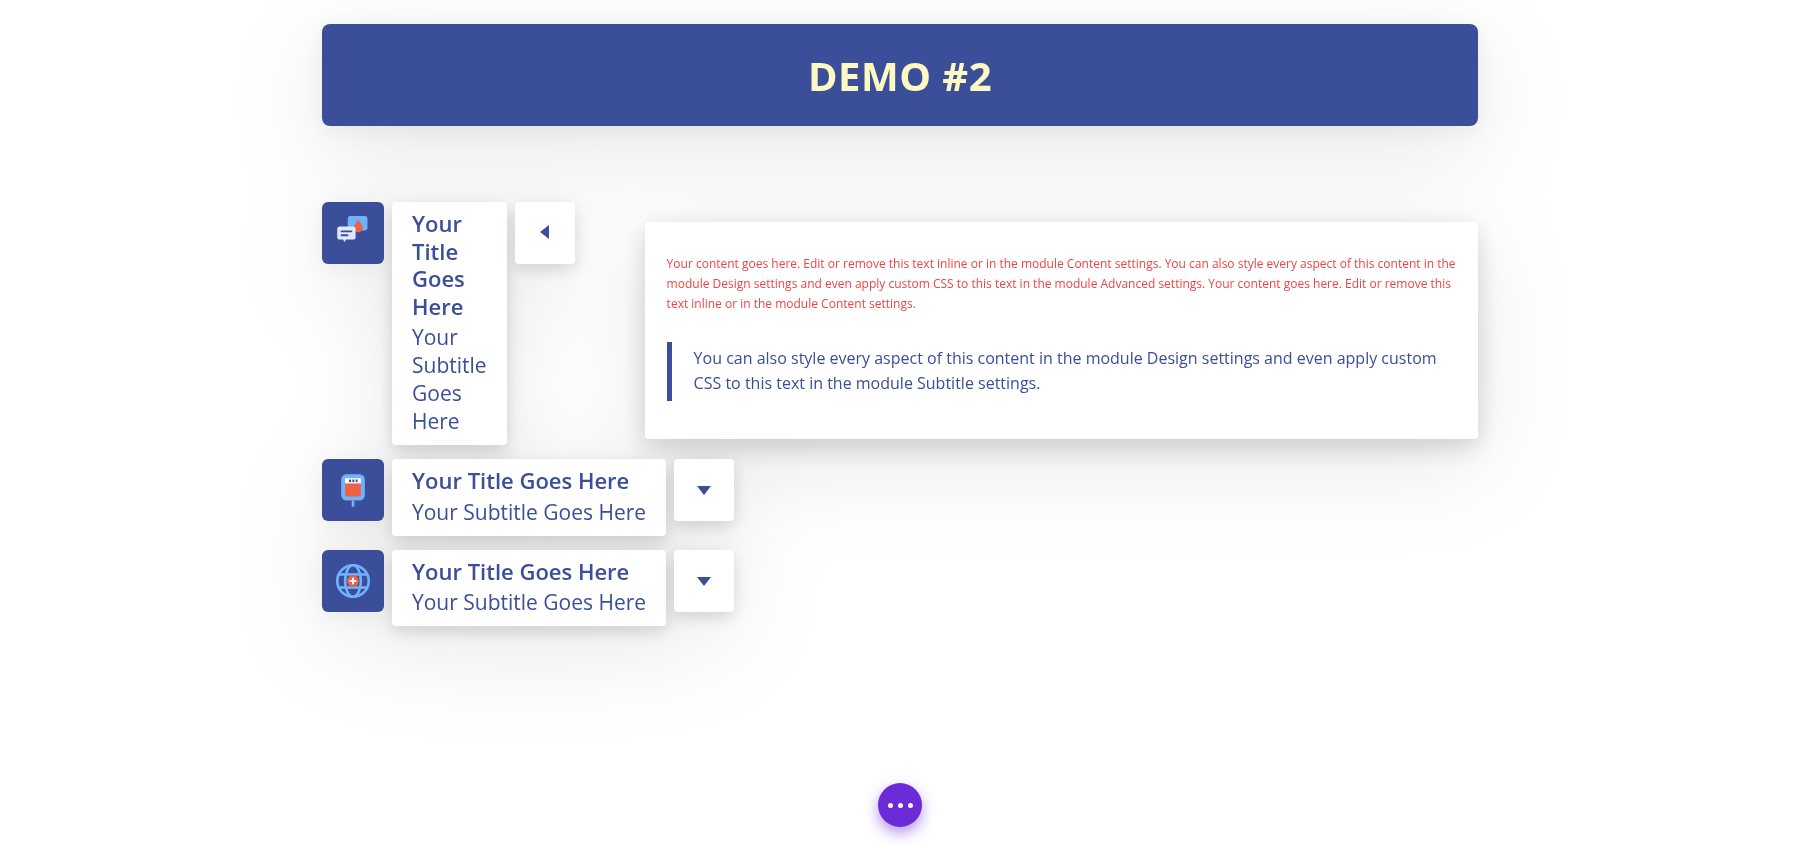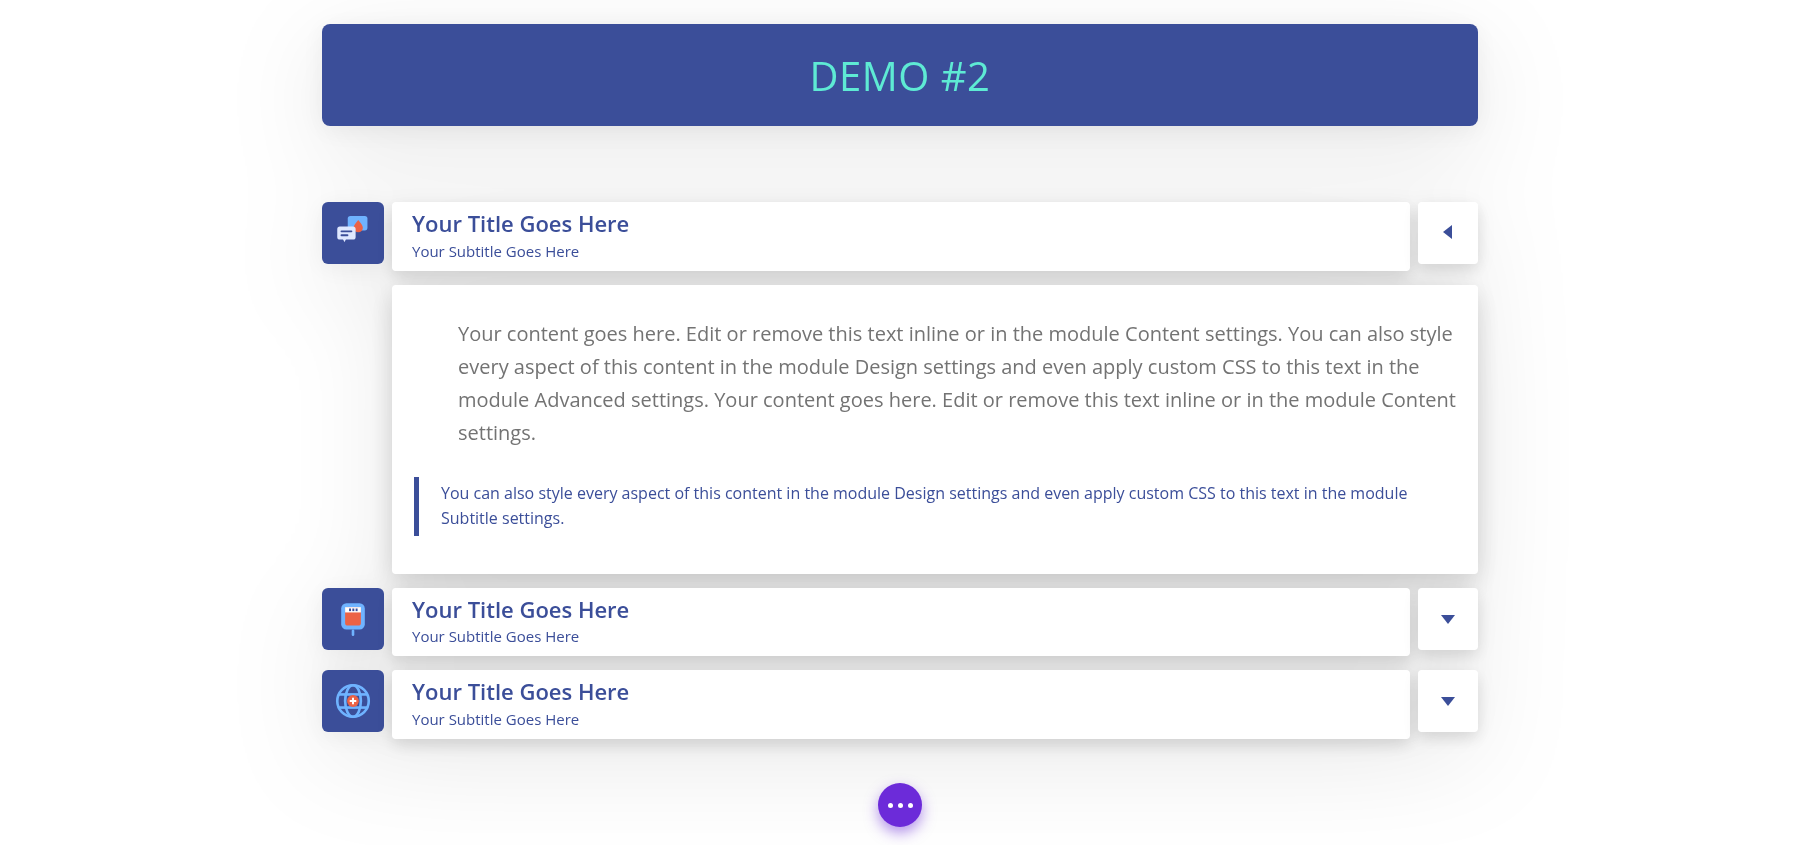--- a/index.html
+++ b/index.html
@@ -21,27 +21,27 @@
   .header-bar {
     background: #3b4e99;
     border-radius: 8px;
     height: 102px;
     display: flex;
     align-items: center;
     justify-content: center;
     margin-bottom: 76px;     
   }
   .header-bar h1 {
-    color: #5eead4;
-    font-weight: 400;
+    color: #fef9c3;
+    font-weight: 700;
     letter-spacing: .5px;
     font-size: 40px;
   }
   .acc-list { display: flex; flex-direction: column; gap: 14px; }
-  .acc-item { display: flex; flex-direction: column; }
+  .acc-item { display: flex; flex-direction: row; align-items: center; }
   .acc-row {
     display: grid;
     grid-template-columns: 62px 1fr 60px;
     column-gap: 8px;
     align-items: stretch;
   }
   .acc-icon {
     width: 62px; height: 62px;
     background: #3b4e99;
     border-radius: 6px;
@@ -56,21 +56,21 @@
     display: flex; flex-direction: column; justify-content: center;
   }
   .acc-title {
     color: #3b4e99;
     font-size: 22px;
     font-weight: 600;
     line-height: 1.25;
   }
   .acc-sub {
     color: #3b4e99;
-    font-size: 15px;
+    font-size: 21px;
     font-weight: 400;
     margin-top: 3px;
   }
   .acc-toggle {
     background: #fff;
     border-radius: 4px;
     box-shadow: 0 6px 16px rgba(0,0,0,.10);
     display: flex; align-items: center; justify-content: center;
     cursor: pointer;
     width: 60px; height: 62px;
@@ -80,24 +80,23 @@
     padding-left: 70px;   
     margin-top: 14px;
   }
   .acc-body {
     background: #fff;
     border-radius: 4px;
     box-shadow: 0 10px 28px rgba(0,0,0,.11);
     padding: 32px 22px 38px 22px;
   }
   .acc-body p {
-    font-size: 20px;
+    font-size: 12px;
     line-height: 1.65;
-    color: #737373;
-    margin-left: 44px;
+    color: #ef4444;
   }
   .acc-quote {
     margin-top: 28px;
     border-left: 5px solid #3b4e99;
     padding: 4px 0 4px 22px;
     color: #3b4e99;
     font-size: 16px;
     line-height: 1.6;
   }
   

